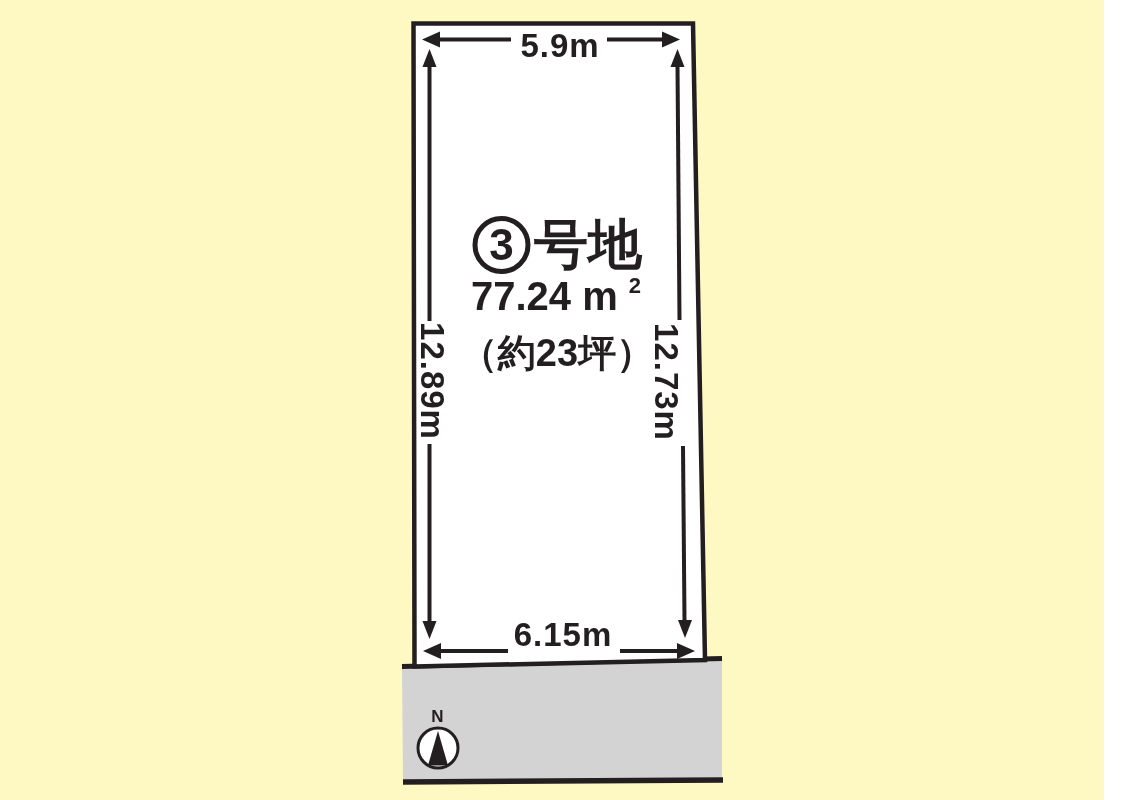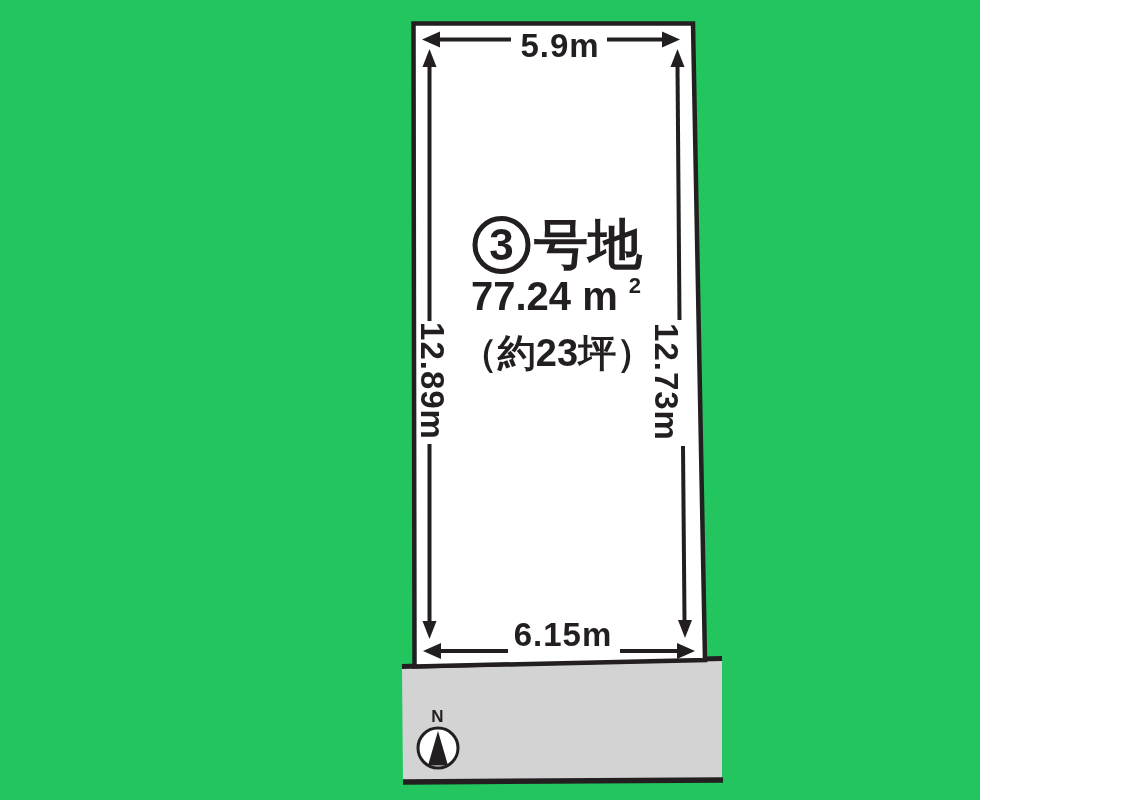--- a/index.html
+++ b/index.html
@@ -2,23 +2,23 @@
 <html><head>
 <meta charset="utf-8">
 <style>
   html, body {
     margin: 0;
     padding: 0;
     background: #ffffff;
   }
   .stage {
     position: relative;
-    width: 980px;
+    width: 1104px;
     height: 800px;
-    background: #22c55e;
+    background: #fef9c3;
     overflow: hidden;
     font-family: "Liberation Sans", "DejaVu Sans", sans-serif;
   }
   svg text {
     font-family: "Liberation Sans", "DejaVu Sans", sans-serif;
     font-weight: bold;
     fill: #231f20;
   }
   .ink-line {
     stroke: #231f20;

